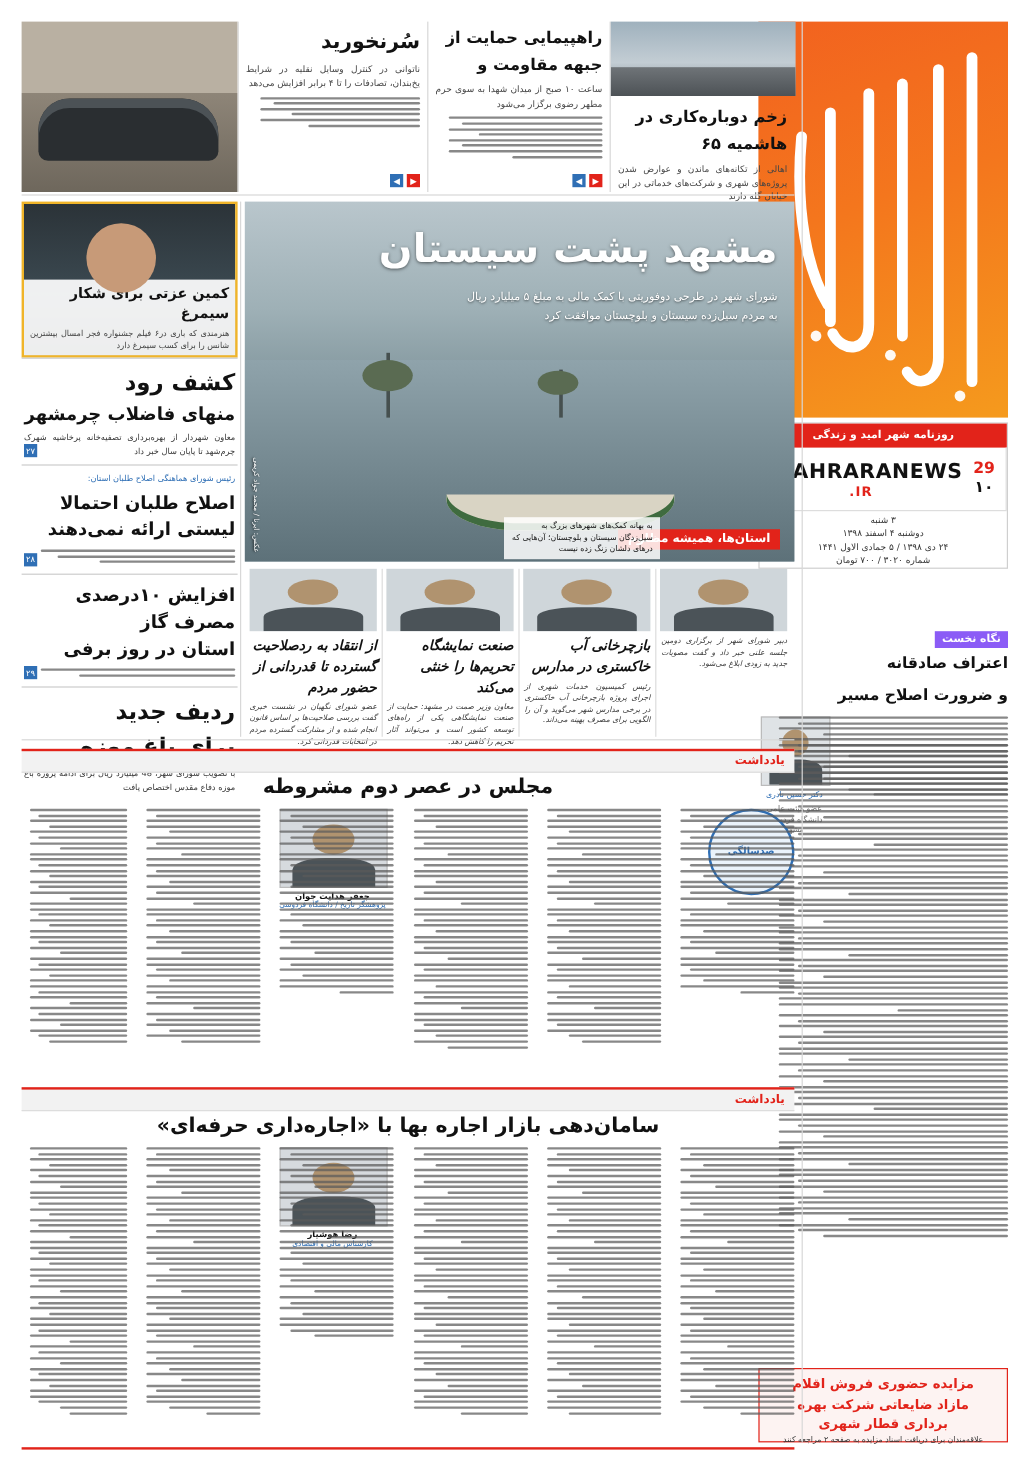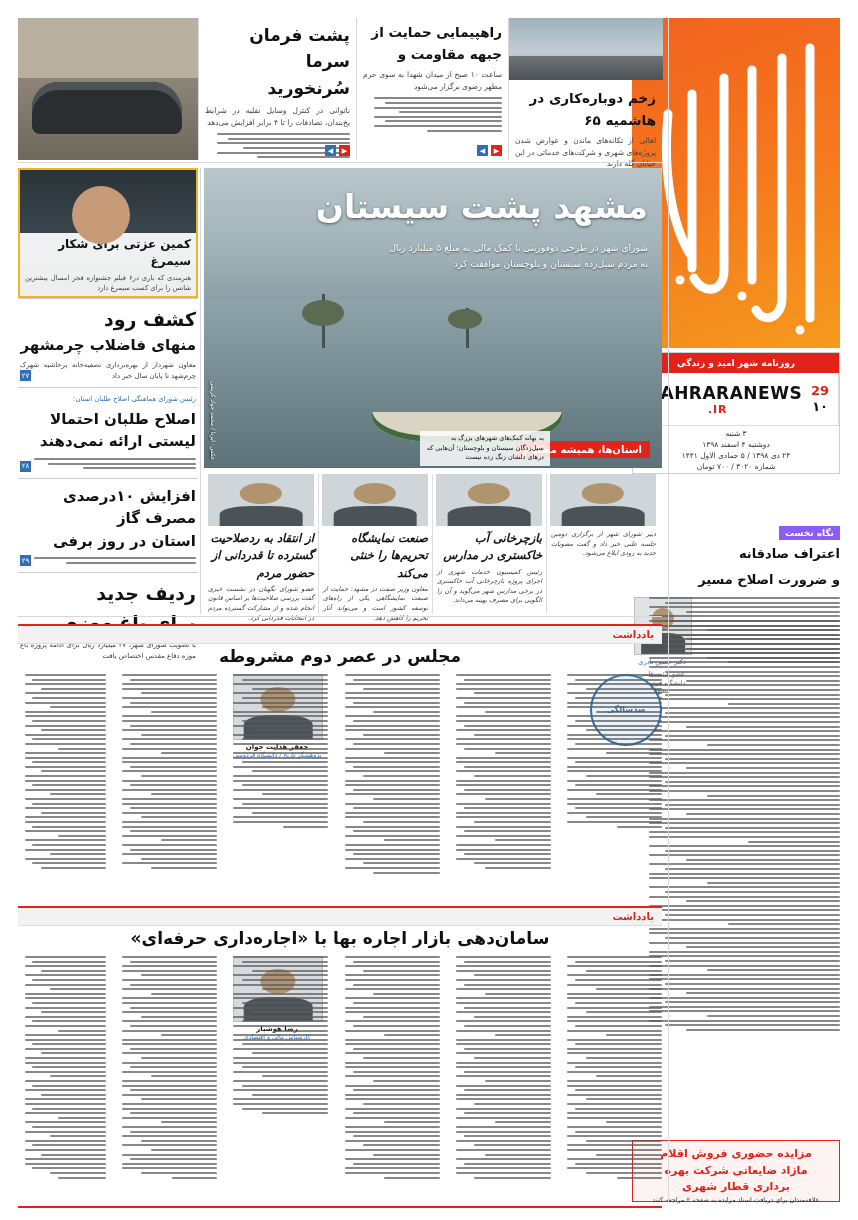--- a/index.html
+++ b/index.html
@@ -471,21 +471,20 @@
     <h5>مازاد ضایعاتی شرکت بهره</h5>
     <h5>برداری قطار شهری</h5>
     <p>علاقه‌مندان برای دریافت اسناد مزایده به صفحه ۲ مراجعه کنند</p>
   </div>
 
   <div class="topstrip">
 
     <div class="car-cell ph-car"></div>
 
     <div class="brief b-col1">
-      <h3 class="big">پشت فرمان سرما</h3>
       <h3 class="big">سُرنخورید</h3>
       <div class="sub">ناتوانی در کنترل وسایل نقلیه در شرایط یخ‌بندان، تصادفات را تا ۴ برابر افزایش می‌دهد</div>
       <div class="lines tight" style="margin-top:5px">
         <i class="s9"></i>
           <i class="s8"></i>
           <i class="s9"></i>
           <i class="s7"></i>
           <i class="s9"></i>
           <i class="s6"></i>
       </div>
@@ -568,21 +567,21 @@
           <i class="s7"></i>
       </div>
       <div class="btns">
           <div class="ab blue">۲۹</div>
         </div>
     </div>
 
     <div class="lit">
       <h4 class="xl">ردیف جدید</h4>
       <h4 class="xl">برای باغ موزه</h4>
-      <p>با تصویب شورای شهر، ۲۷ میلیارد ریال برای ادامه پروژه باغ موزه دفاع مقدس اختصاص یافت</p>
+      <p>با تصویب شورای شهر، 48 میلیارد ریال برای ادامه پروژه باغ موزه دفاع مقدس اختصاص یافت</p>
     </div>
   </div>
 
   <div class="hero ph-flood">
     <div class="tree" style="left:118px;"></div>
     <div class="crown" style="left:98px;top:44%;"></div>
     <div class="tree" style="left:262px;height:40px;"></div>
     <div class="crown" style="left:244px;top:47%;width:34px;height:20px;"></div>
     <div class="boat"></div>
 

